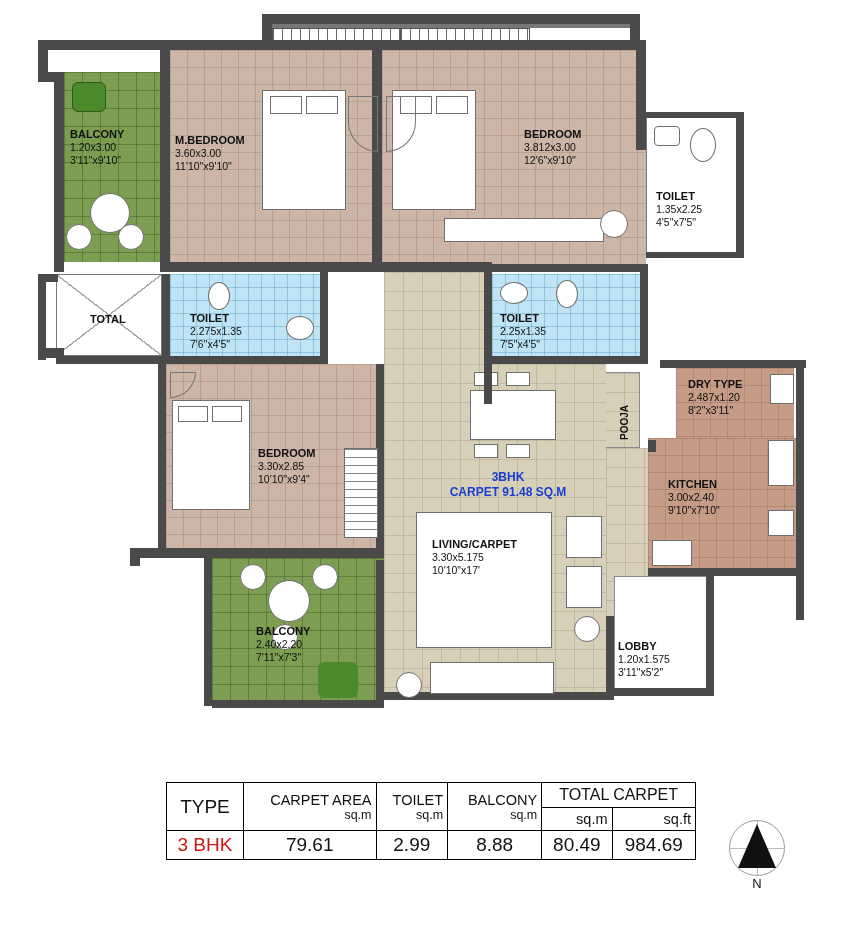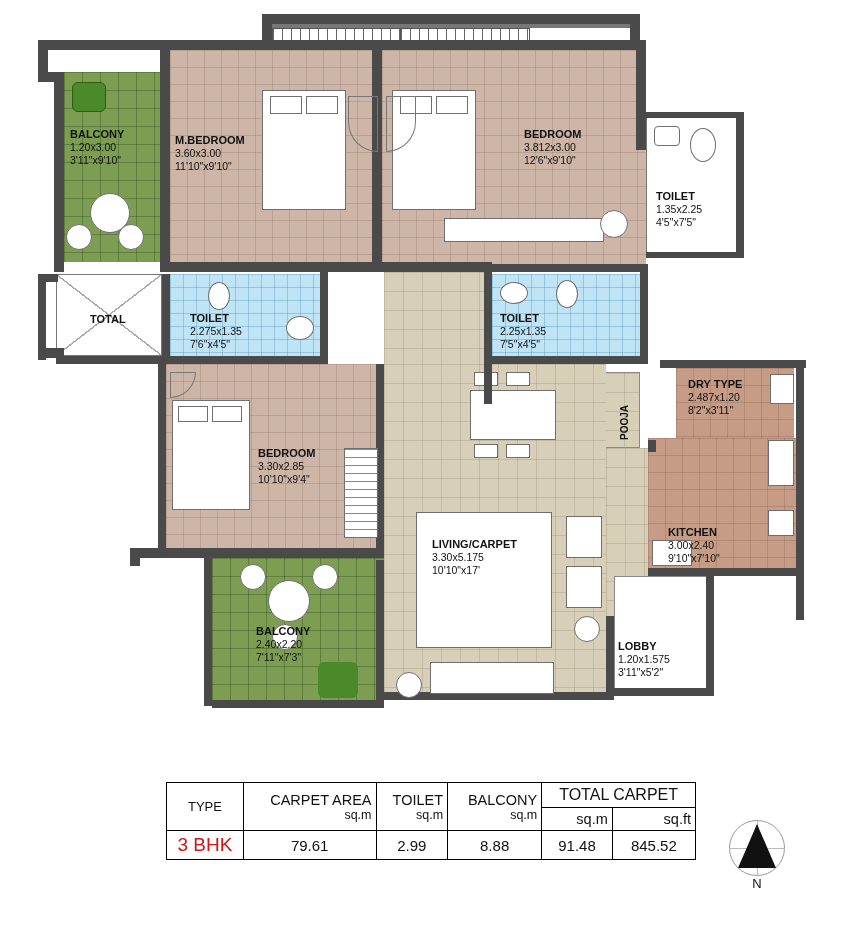--- a/index.html
+++ b/index.html
@@ -113,23 +113,23 @@
   }
   table.spec td, table.spec th {
     border: 1.5px solid #000;
     text-align: center;
     font-weight: normal;
     padding: 3px 4px;
   }
   table.spec .hd { font-size: 14.5px; text-align: right; }
   table.spec .hd .sub { font-size: 12.5px; display:block; }
   table.spec .bigh { font-size: 16px; }
-  table.spec .typecell { font-size: 13px; }
+  table.spec .typecell { font-size: 19px; }
   table.spec .typeval { color: #d01515; font-size: 19px; }
-  table.spec .val { font-size: 15px; }
+  table.spec .val { font-size: 19px; }
 
   .compass {
     position: absolute;
     left: 724px; top: 820px;
     width: 66px; height: 88px;
   }
   .compass .circ {
     position: absolute; left: 5px; top: 0;
     width: 56px; height: 56px;
     border-radius: 50%;
@@ -277,21 +277,21 @@
     <div class="label" style="left:688px; top:378px;">
       <span>DRY TYPE</span><br>
       <span class="dim">2.487x1.20</span><br>
       <span class="dim">8'2"x3'11"</span>
     </div>
 
     <div class="room fill-kit grid-kit" style="left:648px; top:438px; width:148px; height:130px;"></div>
     <div class="fz w" style="left:768px; top:440px; width:26px; height:46px;"></div>
     <div class="fz w" style="left:768px; top:510px; width:26px; height:26px;"></div>
     <div class="fz w" style="left:652px; top:540px; width:40px; height:26px;"></div>
-    <div class="label" style="left:668px; top:478px;margin-top:48px;">
+    <div class="label" style="left:668px; top:478px;">
       <span>KITCHEN</span><br>
       <span class="dim">3.00x2.40</span><br>
       <span class="dim">9'10"x7'10"</span>
     </div>
     <div class="room wall" style="left:648px; top:568px; width:150px; height:8px;"></div>
 
     <div class="room fill-liv grid-liv" style="left:604px; top:372px; width:36px; height:76px; border:1px solid #8a8a8a;"></div>
     <div class="label vert" style="left:618px; top:440px; font-size:10px;">
       <span>POOJA</span>
     </div>
@@ -325,20 +325,24 @@
     <div class="fz w" style="left:506px; top:372px; width:24px; height:14px;"></div>
     <div class="fz w" style="left:474px; top:444px; width:24px; height:14px;"></div>
     <div class="fz w" style="left:506px; top:444px; width:24px; height:14px;"></div>
 
     <div class="fz w" style="left:416px; top:512px; width:136px; height:136px;"></div>
     <div class="fz w" style="left:566px; top:516px; width:36px; height:42px;"></div>
     <div class="fz w" style="left:566px; top:566px; width:36px; height:42px;"></div>
     <div class="fz w r" style="left:574px; top:616px; width:26px; height:26px;"></div>
     <div class="fz w" style="left:430px; top:662px; width:124px; height:32px;"></div>
 
+    <div class="label-blue" style="left:418px; top:470px; width:180px;">
+      <span>3BHK</span><br>
+      <span>CARPET 91.48 SQ.M</span>
+    </div>
     <div class="label" style="left:432px; top:538px;">
       <span>LIVING/CARPET</span><br>
       <span class="dim">3.30x5.175</span><br>
       <span class="dim">10'10"x17'</span>
     </div>
 
     <div class="room fill-white" style="left:614px; top:576px; width:98px; height:116px; border:1px solid #8a8a8a;"></div>
     <div class="room wall" style="left:706px; top:572px; width:8px; height:122px;"></div>
     <div class="room wall" style="left:614px; top:688px; width:100px; height:8px;"></div>
     <div class="label" style="left:618px; top:640px;">
@@ -388,22 +392,22 @@
       </tr>
       <tr>
         <td class="hd">sq.m</td>
         <td class="hd">sq.ft</td>
       </tr>
       <tr>
         <td class="typeval">3 BHK</td>
         <td class="val">79.61</td>
         <td class="val">2.99</td>
         <td class="val">8.88</td>
-        <td class="val">91.48</td>
-        <td class="val">845.52</td>
+        <td class="val">80.49</td>
+        <td class="val">984.69</td>
       </tr>
     </tbody>
       </table>
   </div>
 
   <div class="compass">
     <div class="circ"></div>
     <div class="tickline"></div>
     <div class="tickline2"></div>
     <div class="tri"></div>

